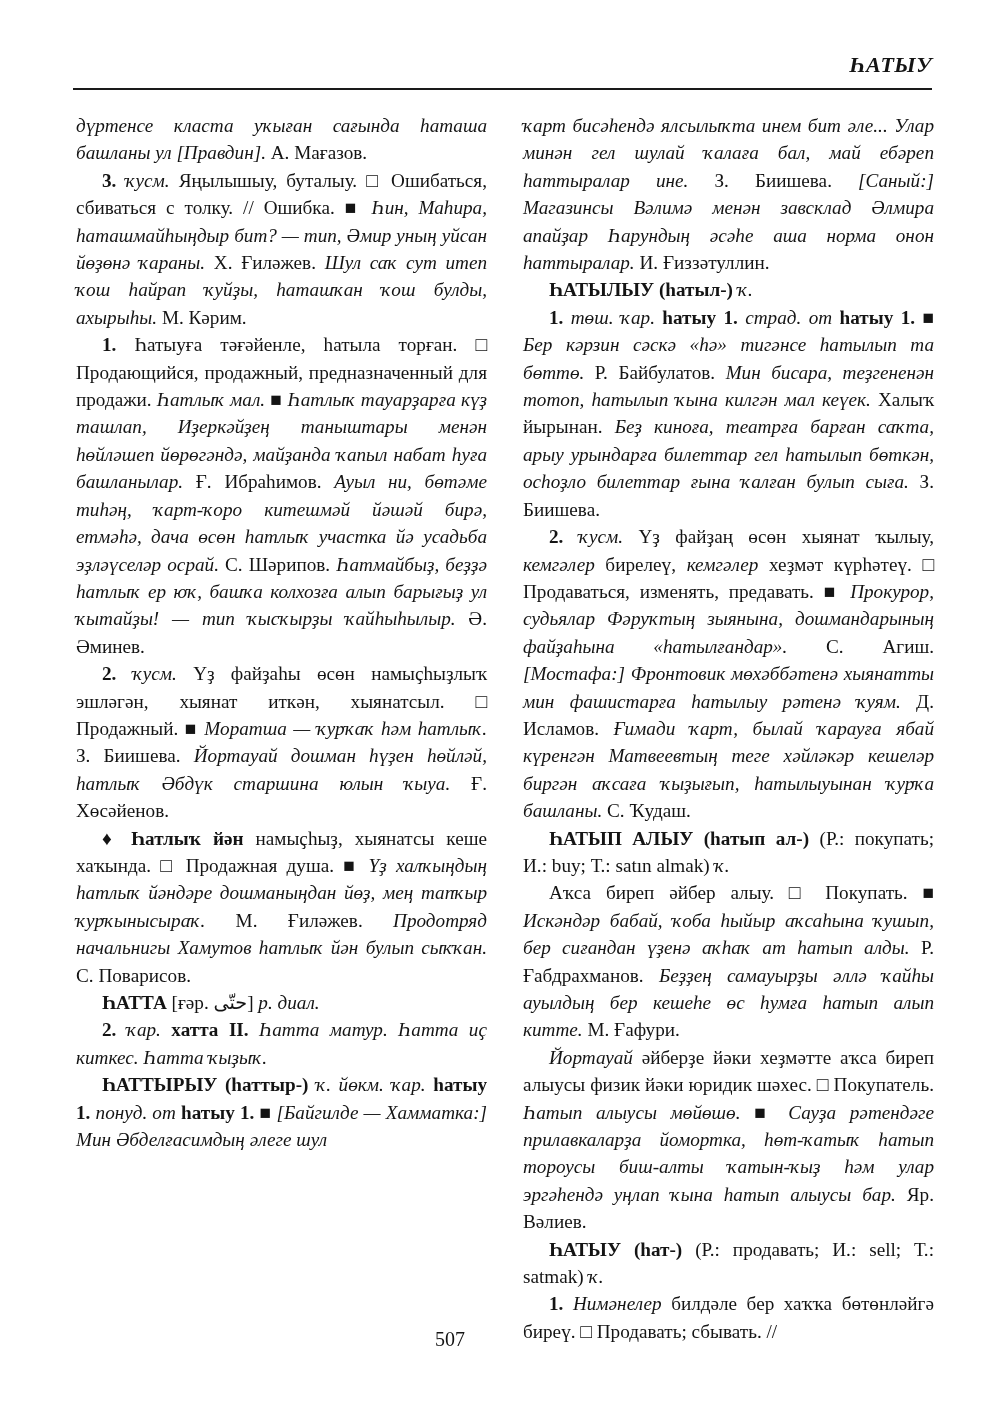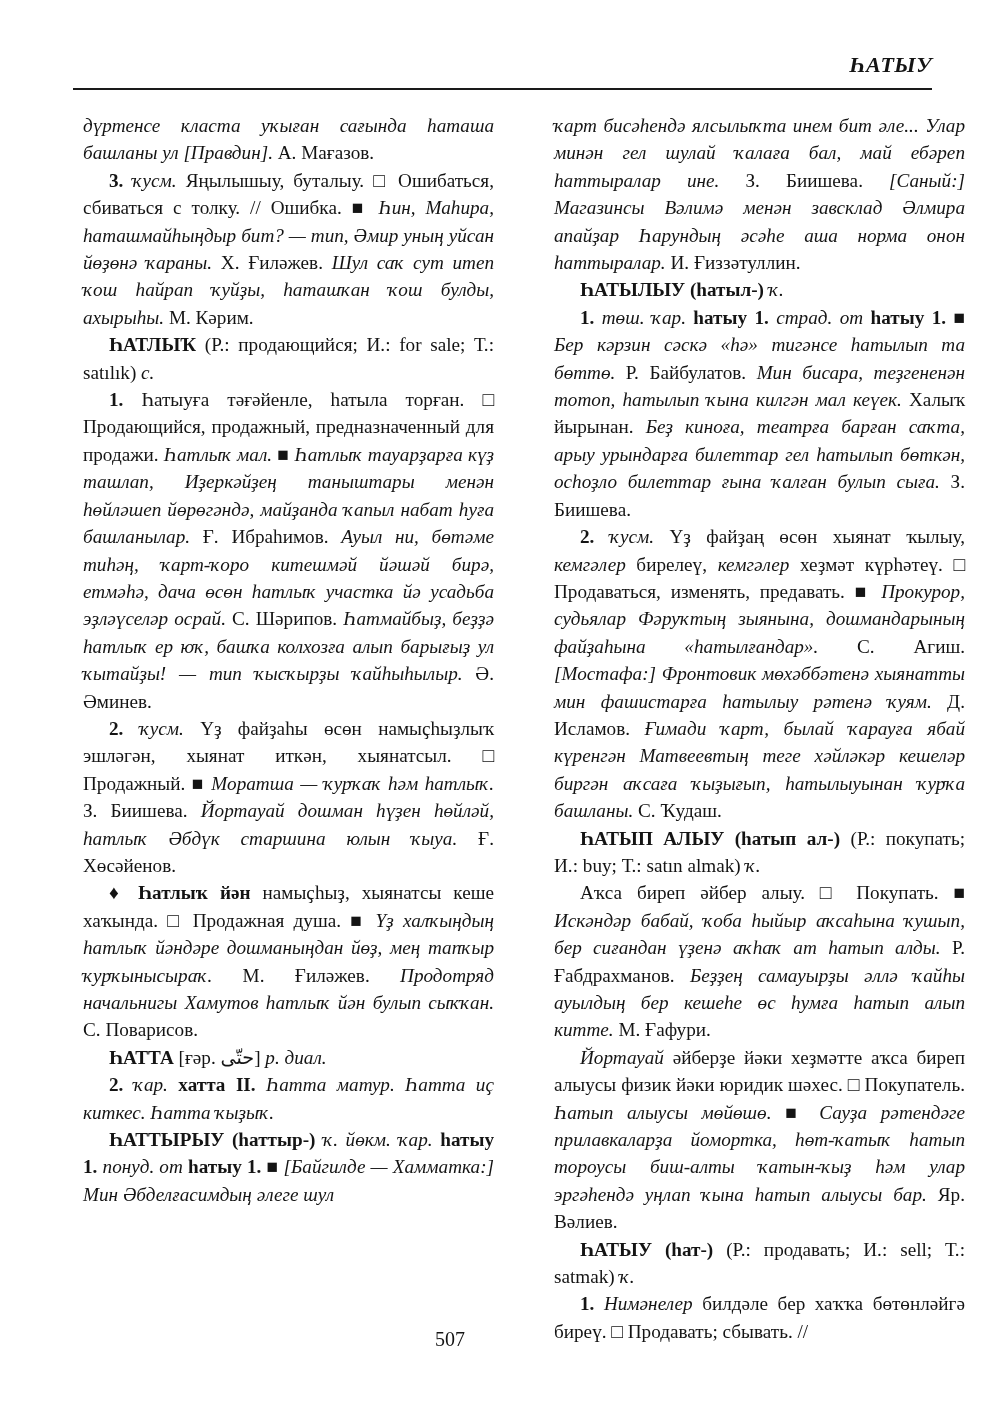--- a/index.html
+++ b/index.html
@@ -3,40 +3,39 @@
 <meta charset="utf-8">
 <style>
   html, body { margin: 0; padding: 0; background: #ffffff; }
   body { width: 1000px; height: 1428px; position: relative; overflow: hidden;
          font-family: "Liberation Serif", "DejaVu Serif", serif; color: #141414; }
   .running-head { position: absolute; top: 52px; right: 68px; font-weight: bold;
                   font-size: 22px; letter-spacing: 0.5px; font-style: italic; }
   .rule { position: absolute; top: 88px; left: 73px; right: 68px; height: 2px; background: #1a1a1a; }
   .col { position: absolute; top: 112px; width: 411px; font-size: 19.2px; line-height: 27.4px;
          text-align: justify; hyphens: manual; }
-  .col-left { left: 83px; }
-  .col-right { left: 554px; }
+  .col-left { left: 76px; }
+  .col-right { left: 523px; }
   .col p { margin: 0; text-indent: 26px; }
   .col p.cont { text-indent: 0; }
   .hw { font-weight: bold; }
   .it { font-style: italic; }
   .b { font-weight: bold; }
   .page-number { position: absolute; top: 1328px; left: 0; width: 900px; text-align: center; font-size: 20px; }
 </style>
 </head>
 <body>
 
 <div>
   <div class="running-head">ҺАТЫУ</div>
   <div class="rule"></div>
 
   <div class="col col-left" id="col-left">
       <p class="cont"><span class="it">дүртенсе класта уҡыған сағында һаташа башланы ул [Правдин].</span><span> А. Мағазов.</span></p>
       <p><span class="b">3.</span><span class="it"> ҡусм.</span><span> Яңылышыу, буталыу. □ Ошибаться, сбиваться с толку. // Ошибка. ■ </span><span class="it">Һин, Маһира, һаташмайһыңдыр бит? — тип, Әмир уның уйсан йөҙөнә ҡараны.</span><span> Х. Ғиләжев. </span><span class="it">Шул саҡ сут итеп ҡош һайрап ҡуйҙы, һаташҡан ҡош булды, ахырыһы.</span><span> М. Кәрим.</span></p>
-      <p><span class="hw">ҺАТЛЫҠ</span><span> (Р.: продающийся; И.: for sale; Т.: satılık) </span><span class="it">с.</span></p>
       <p><span class="b">1.</span><span> Һатыуға тәғәйенле, һатыла торған. □ Продающийся, продажный, предназначенный для продажи. </span><span class="it">Һатлыҡ мал.</span><span> ■ </span><span class="it">Һатлыҡ тауарҙарға күҙ ташлап, Иҙеркәйҙең таныштары менән һөйләшеп йөрөгәндә, майҙанда ҡапыл набат һуға башланылар.</span><span> Ғ. Ибраһимов. </span><span class="it">Ауыл ни, бөтәме тиһәң, ҡарт-ҡоро китешмәй йәшәй бирә, етмәһә, дача өсөн һатлыҡ участка йә усадьба эҙләүселәр осрай.</span><span> С. Шәрипов. </span><span class="it">Һатмайбыҙ, беҙҙә һатлыҡ ер юҡ, башҡа колхозға алып барығыҙ ул ҡытайҙы! — тип ҡысҡырҙы ҡайһыһылыр.</span><span> Ә. Әминев.</span></p>
       <p><span class="b">2.</span><span class="it"> ҡусм.</span><span> Үҙ файҙаһы өсөн намыҫһыҙлыҡ эшләгән, хыянат иткән, хыянатсыл. □ Продажный. ■ </span><span class="it">Моратша — ҡурҡаҡ һәм һатлыҡ.</span><span> З. Биишева. </span><span class="it">Йортауай дошман һүҙен һөйләй, һатлыҡ Әбдүк старшина юлын ҡыуа.</span><span> Ғ. Хөсәйенов.</span></p>
       <p><span>♦ </span><span class="b">Һатлыҡ йән</span><span> намыҫһыҙ, хыянатсы кеше хаҡында. □ Продажная душа. ■ </span><span class="it">Үҙ халҡыңдың һатлыҡ йәндәре дошманыңдан йөҙ, мең тапҡыр ҡурҡыныcыраҡ.</span><span> М. Ғиләжев. </span><span class="it">Продотряд начальнигы Хамутов һатлыҡ йән булып сыҡҡан.</span><span> С. Поварисов.</span></p>
       <p><span class="hw">ҺАТТА</span><span> [ғәр. حتّى] </span><span class="it">р. диал.</span></p>
       <p><span class="b">2.</span><span class="it"> ҡар.</span><span class="b"> хатта II.</span><span class="it"> Һатта матур. Һатта иҫ киткес. Һатта ҡыҙыҡ.</span></p>
       <p><span class="hw">ҺАТТЫРЫУ (һаттыр-)</span><span class="it"> ҡ. йөкм. ҡар. </span><span class="b">һатыу 1.</span><span class="it"> понуд. от </span><span class="b">һатыу 1.</span><span> ■ </span><span class="it">[Байгилде — Хамматка:] Мин Әбделғасимдың әлеге шул</span></p>
     </div>
   <div class="col col-right" id="col-right">
       <p class="cont"><span class="it">ҡарт бисәһендә ялсылыҡта инем бит әле... Улар минән гел шулай ҡалаға бал, май ебәреп һаттыралар ине.</span><span> З. Биишева. </span><span class="it">[Саный:] Магазинсы Вәлимә менән завсклад Әлмира апайҙар Һарундың әсәһе аша норма онон һаттыралар.</span><span> И. Ғиззәтуллин.</span></p>
       <p><span class="hw">ҺАТЫЛЫУ (һатыл-)</span><span class="it"> ҡ.</span></p>

